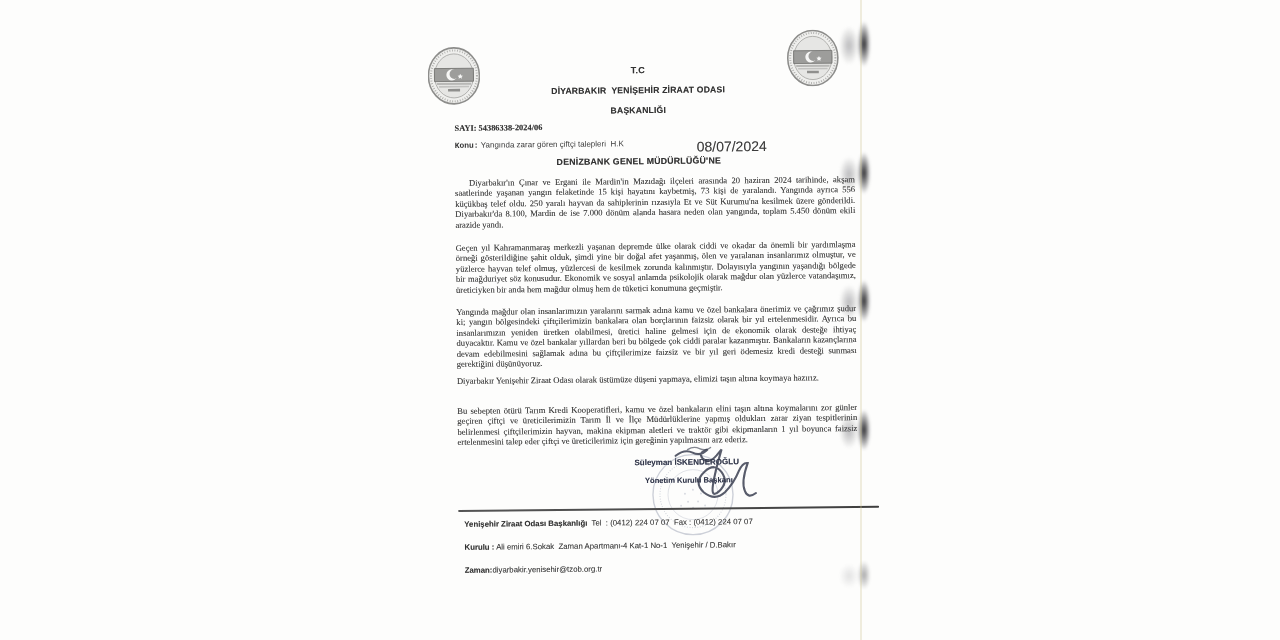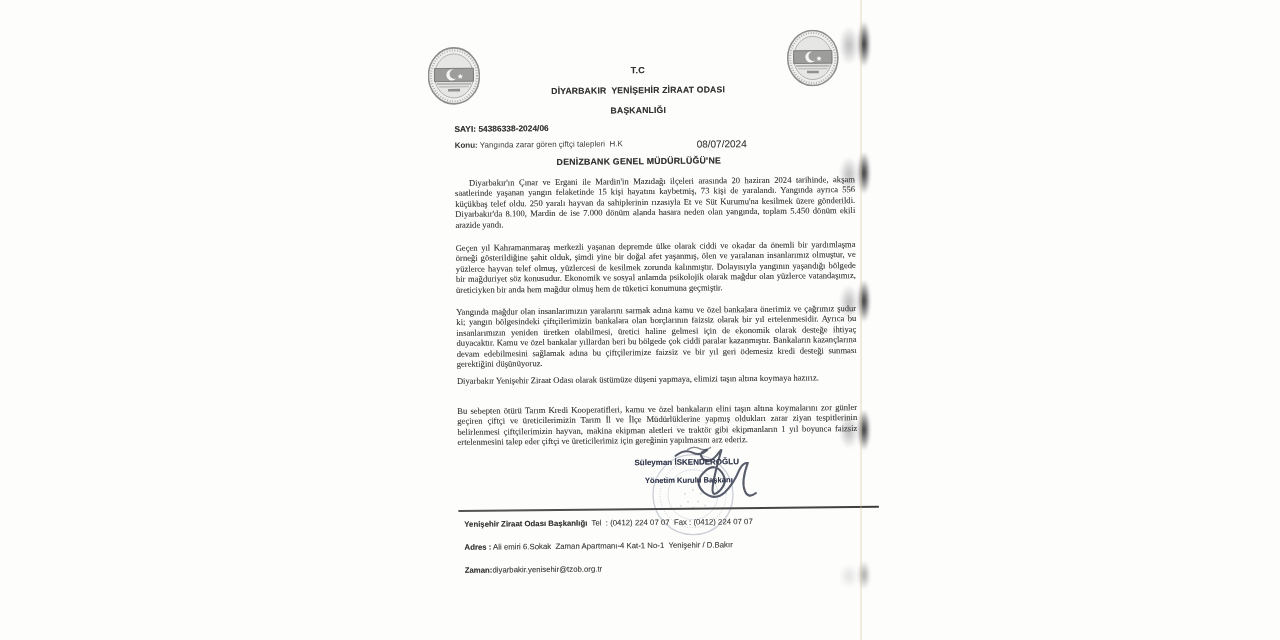--- a/index.html
+++ b/index.html
@@ -14,24 +14,24 @@
     transform:rotate(-0.55deg);transform-origin:50% 45%;
     color:#383838;
   }
   .blk{position:absolute;}
   .pre{white-space:pre-wrap;}
   .center{text-align:center;}
   .hdr{font-weight:bold;color:#333;letter-spacing:.2px;text-shadow:0 0 .5px rgba(70,70,70,.55);}
   .tc{top:65px;left:10px;width:400px;font-size:9px;}
   .org1{top:85px;left:10px;width:400px;font-size:8.6px;}
   .org2{top:105px;left:10px;width:400px;font-size:8.6px;}
-  .sayi{top:122px;left:26px;font-size:8.4px;font-weight:bold;color:#333;text-shadow:0 0 .5px rgba(70,70,70,.5);}
+  .sayi{top:122px;left:26px;font-size:8.4px;font-weight:bold;color:#333;text-shadow:0 0 .5px rgba(70,70,70,.5);font-family:Liberation Serif, serif;}
   .konu{top:139px;left:26px;width:410px;font-size:8px;color:#3c3c3c;}
-  .konu b{color:#333;}
-  .date{top:139px;left:268px;font-size:10px;color:#3c3c3c;text-shadow:0 0 .5px rgba(70,70,70,.4);}
+  .konu b{color:#333;font-family:Liberation Mono, monospace;}
+  .date{top:139px;left:268px;font-size:14px;color:#3c3c3c;text-shadow:0 0 .5px rgba(70,70,70,.4);}
   .recipient{top:156px;left:10px;width:400px;font-size:8.8px;}
   .para{
     left:26px;width:400px;
     font-family:"Liberation Serif",serif;
     font-size:8.6px;line-height:10.4px;text-align:justify;
     color:#3a3a3a;text-shadow:0 0 .5px rgba(70,70,70,.45);
   }
   .p1{top:176px;text-indent:14px;}
   .p2{top:241px;}
   .p3{top:305px;}
@@ -139,21 +139,21 @@
   <span class="sig-scribble">
     <svg width="128" height="76" viewBox="0 0 128 76">
       <path d="M46,14 q9,-7 17,-3 q8,4 15,-3 q-10,3 -5,9 q6,6 14,-3 l5,-6 q-7,23 -9,36 q-2,13 6,6 q10,-9 3,-19 q-7,-10 -17,-1 q-12,11 -1,21 q11,9 21,0 q9,-9 14,-21 q4,-9 9,-8 q-7,19 -3,28 q3,8 11,2" fill="none" stroke="#33384a" stroke-width="2.1" stroke-linecap="round" opacity="0.82"></path>
       <path d="M58,8 q6,-4 12,-1 q6,3 11,-1" fill="none" stroke="#33384a" stroke-width="1.4" stroke-linecap="round" opacity="0.6"></path>
     </svg>
   </span>
 
   <div class="blk rule"></div>
 
   <div class="blk foot f1"><b>Yenişehir Ziraat Odası Başkanlığı</b><span class="pre">  Tel  : (0412) 224 07 07  Fax : (0412) 224 07 07</span></div>
-  <div class="blk foot f2"><b>Adres :</b><span class="pre"> Ali emiri 6.Sokak  Zaman Apartmanı-4 Kat-1 No-1  Yenişehir / D.Bakır</span></div>
+  <div class="blk foot f2"><b>Kurulu :</b><span class="pre"> Ali emiri 6.Sokak  Zaman Apartmanı-4 Kat-1 No-1  Yenişehir / D.Bakır</span></div>
   <div class="blk foot f3"><b>Zaman:</b><span>diyarbakir.yenisehir@tzob.org.tr</span></div>
 
 </div>
 
 <div class="smudge smudge-1"></div>
 <div class="smudge smudge-2"></div>
 <div class="smudge smudge-3"></div>
 <div class="smudge smudge-4"></div>
 <div class="smudge smudge-5"></div>
 <div class="scanline"></div>

